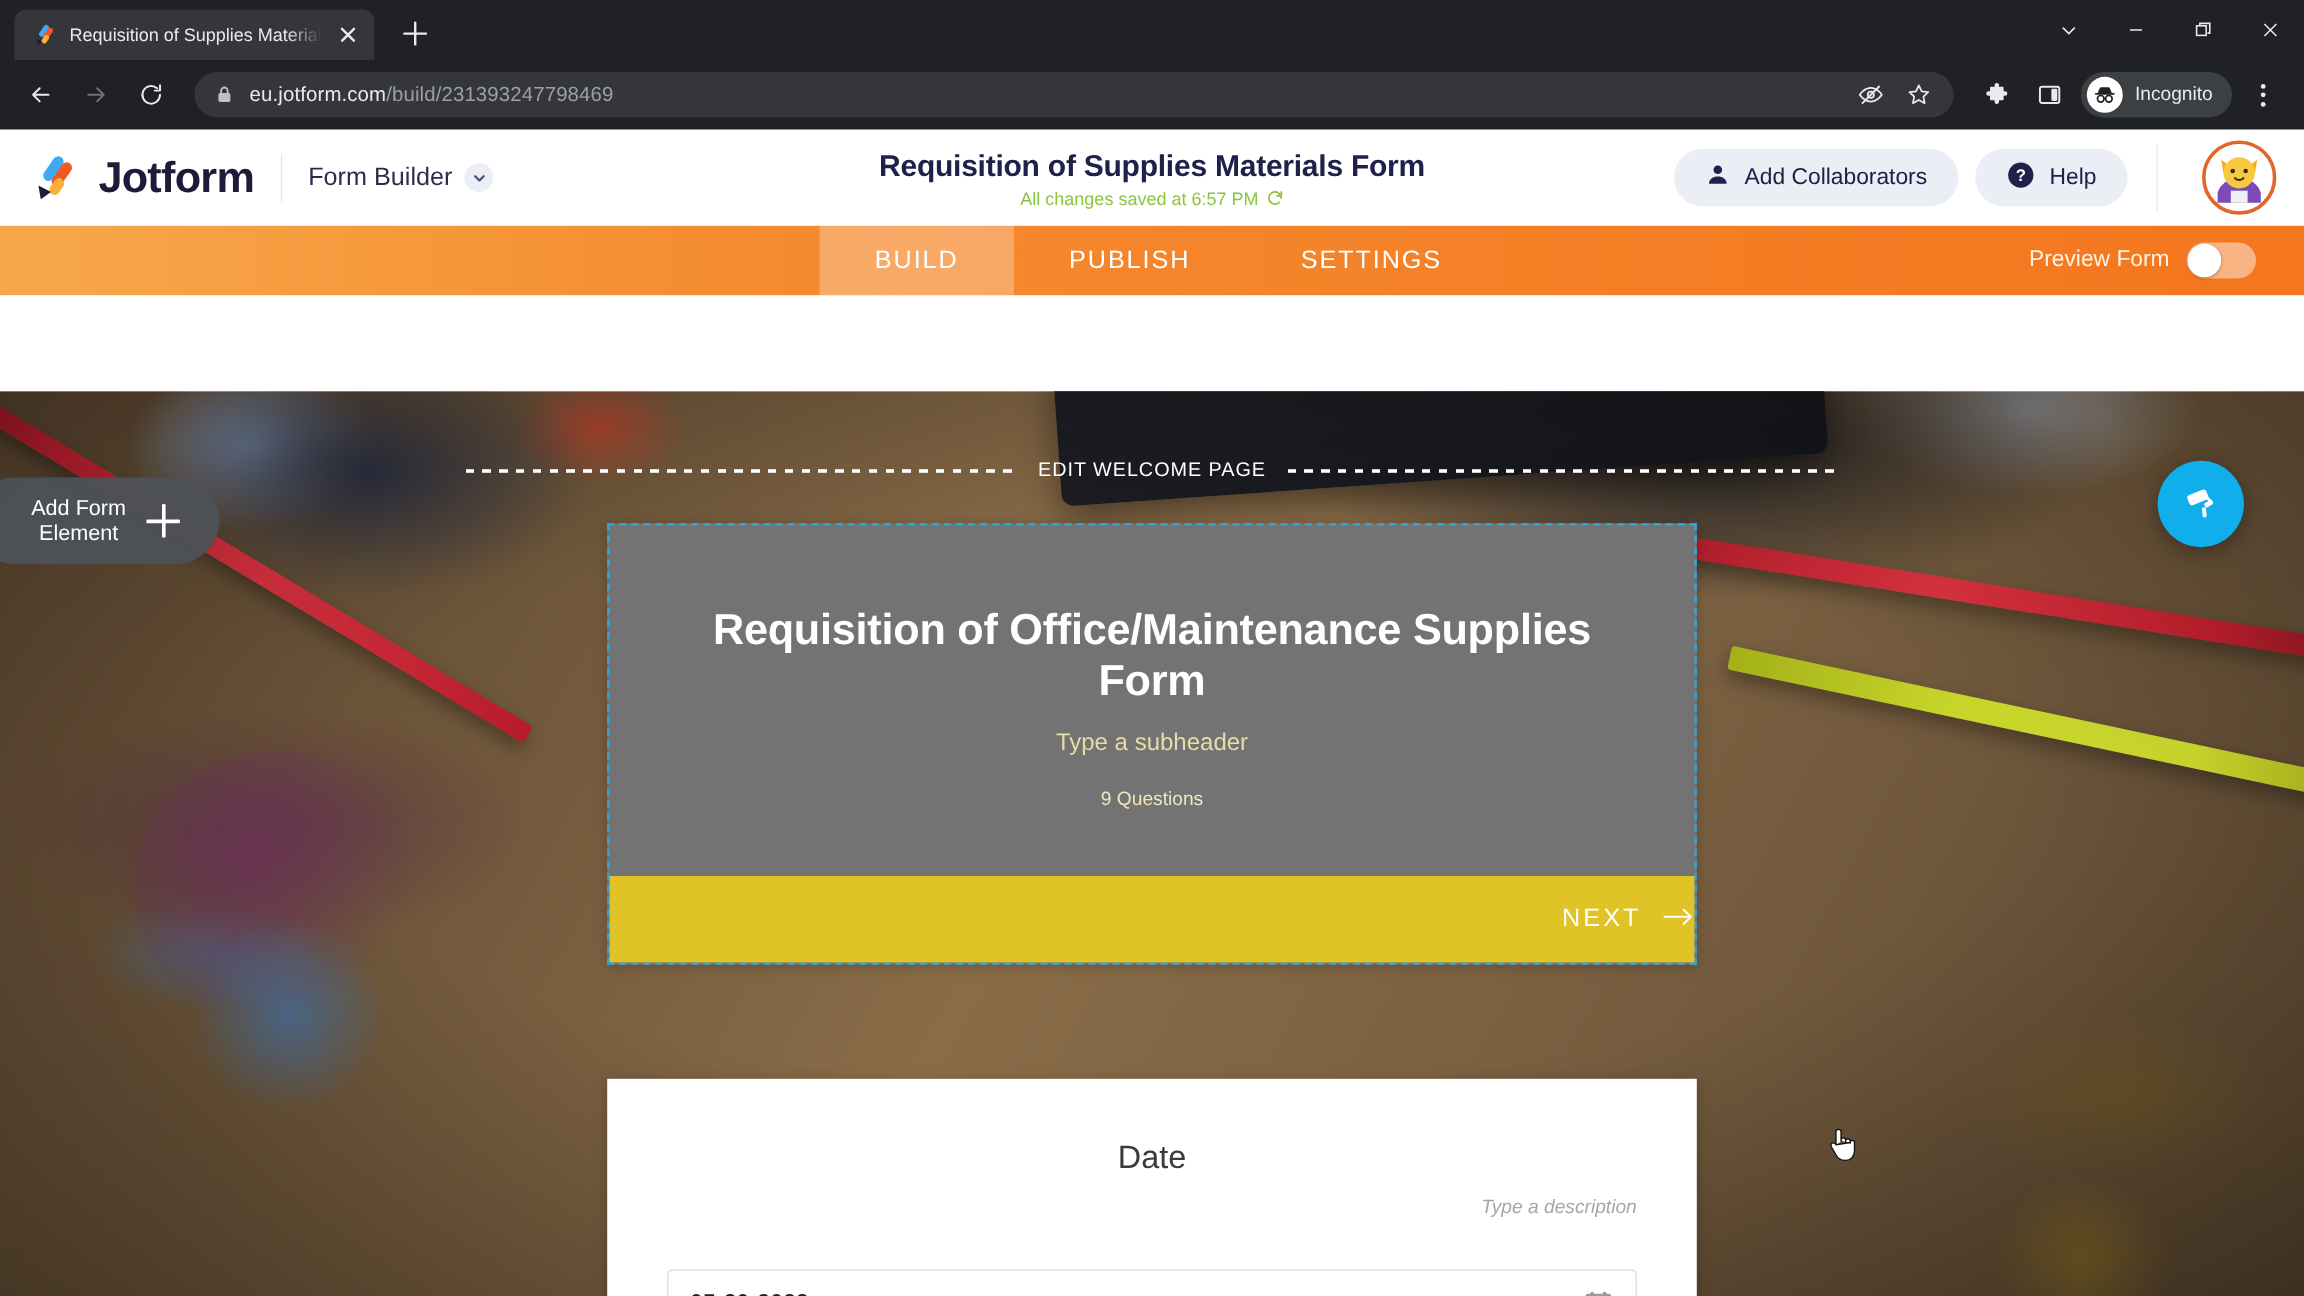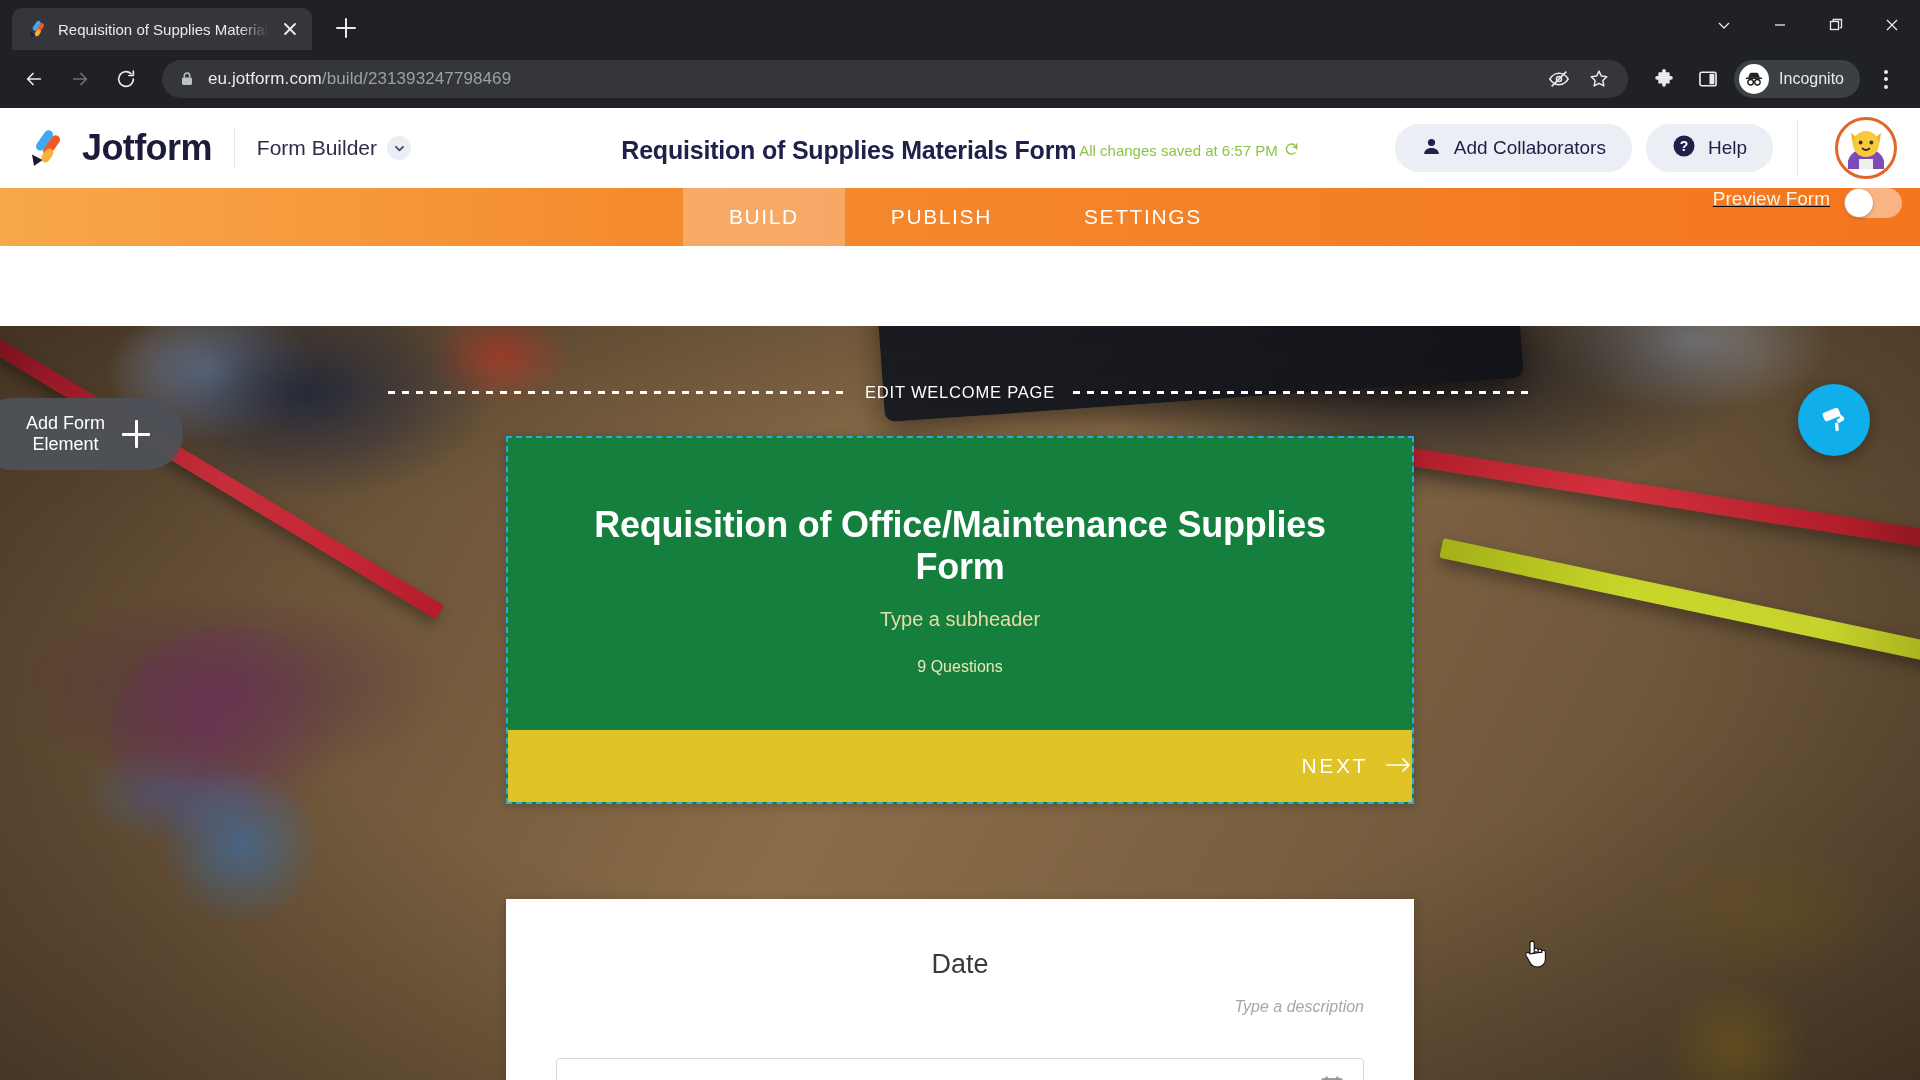--- a/index.html
+++ b/index.html
@@ -96,21 +96,21 @@
   .jf-div { width:1px; height:40px; background:#e3e5f0; margin:0 22px; }
   .jf-builder { display:flex; align-items:center; gap:10px; cursor:pointer; }
   .jf-builder-label { font-size:21px; color:#2b2c4a; }
   .chev-circle {
     width:24px; height:24px; border-radius:50%; background:#eceef6;
     display:flex; align-items:center; justify-content:center;
   }
 
   .jf-titleblock {
     position:absolute; left:0; right:0; top:0; height:84px;
-    display:flex; flex-direction:row; align-items:center; justify-content:center; gap:3px;
+    display:flex; flex-direction:column; align-items:center; justify-content:center; gap:3px;
     pointer-events:none;
   }
   .jf-title { font-size:25px; font-weight:bold; color:#20214a; letter-spacing:-.2px; }
   .jf-saved { font-size:15px; color:#8bc53f; display:flex; align-items:center; gap:6px; }
 
   .jf-header-right {
     margin-left:auto; display:flex; align-items:center; gap:14px; padding-right:0; z-index:6;
   }
   .pill {
     display:flex; align-items:center; gap:12px; height:48px; background:#eceef6;
@@ -130,21 +130,21 @@
   .jf-nav {
     height:58px; background:linear-gradient(90deg,#f7a84b 0%,#f58a2e 34%,#f4761f 100%);
     display:flex; align-items:stretch; position:relative; z-index:4;
   }
   .nav-spacer { flex:0 0 683px; }
   .nav-tab {
     display:flex; align-items:center; justify-content:center; padding:0 46px;
     color:#fff; font-size:21px; letter-spacing:1.6px; cursor:pointer;
   }
   .nav-tab.active { background:rgba(255,255,255,.28); }
-  .nav-right { margin-left:auto; display:flex; align-items:flex-start; gap:14px; padding-right:18px;text-decoration:underline; }
+  .nav-right { margin-left:auto; display:flex; align-items:center; gap:14px; padding-right:40px; }
   .preview-label { color:#fff4e2; font-size:19px; }
   .toggle { width:58px; height:30px; border-radius:15px; background:rgba(255,255,255,.45);
             position:relative; cursor:pointer; }
   .toggle .knob { position:absolute; left:1px; top:1px; width:28px; height:28px;
                   border-radius:50%; background:#fff; box-shadow:0 1px 3px rgba(0,0,0,.3); }
 
   
   .canvas { position:absolute; left:0; right:0; top:218px; bottom:0; overflow:hidden; }
   .bg {
     position:absolute; inset:0;
@@ -211,21 +211,21 @@
   .dash {
     flex:1 1 auto; height:3px;
     background-image:repeating-linear-gradient(90deg,#fff 0 7px, transparent 7px 14px);
   }
   .divider-label { color:#fff; font-size:16.5px; letter-spacing:.8px; padding:0 18px; white-space:nowrap; }
 
   
   .formcol { position:absolute; left:50%; transform:translateX(-50%); top:110px; width:908px; z-index:6; }
 
   .welcome-card {
-    border:2px dashed #2fa8dc; padding:0; background:#15803d;
+    border:2px dashed #2fa8dc; padding:0; background:#737373;
     box-shadow:0 2px 10px rgba(0,0,0,.2);
   }
   .welcome-body { padding:66px 40px 54px; text-align:center; }
   .welcome-title { color:#fff; font-size:36px; font-weight:bold; letter-spacing:-.2px; }
   .welcome-sub { color:#e6dca5; font-size:20px; margin-top:20px; }
   .welcome-count { color:#efe6b9; font-size:16px; margin-top:27px; }
   .welcome-next {
     background:#e0c327; height:72px; display:flex; align-items:center; justify-content:flex-end;
     gap:18px; color:#fff; font-size:21px; letter-spacing:2.6px; cursor:pointer;
   }

